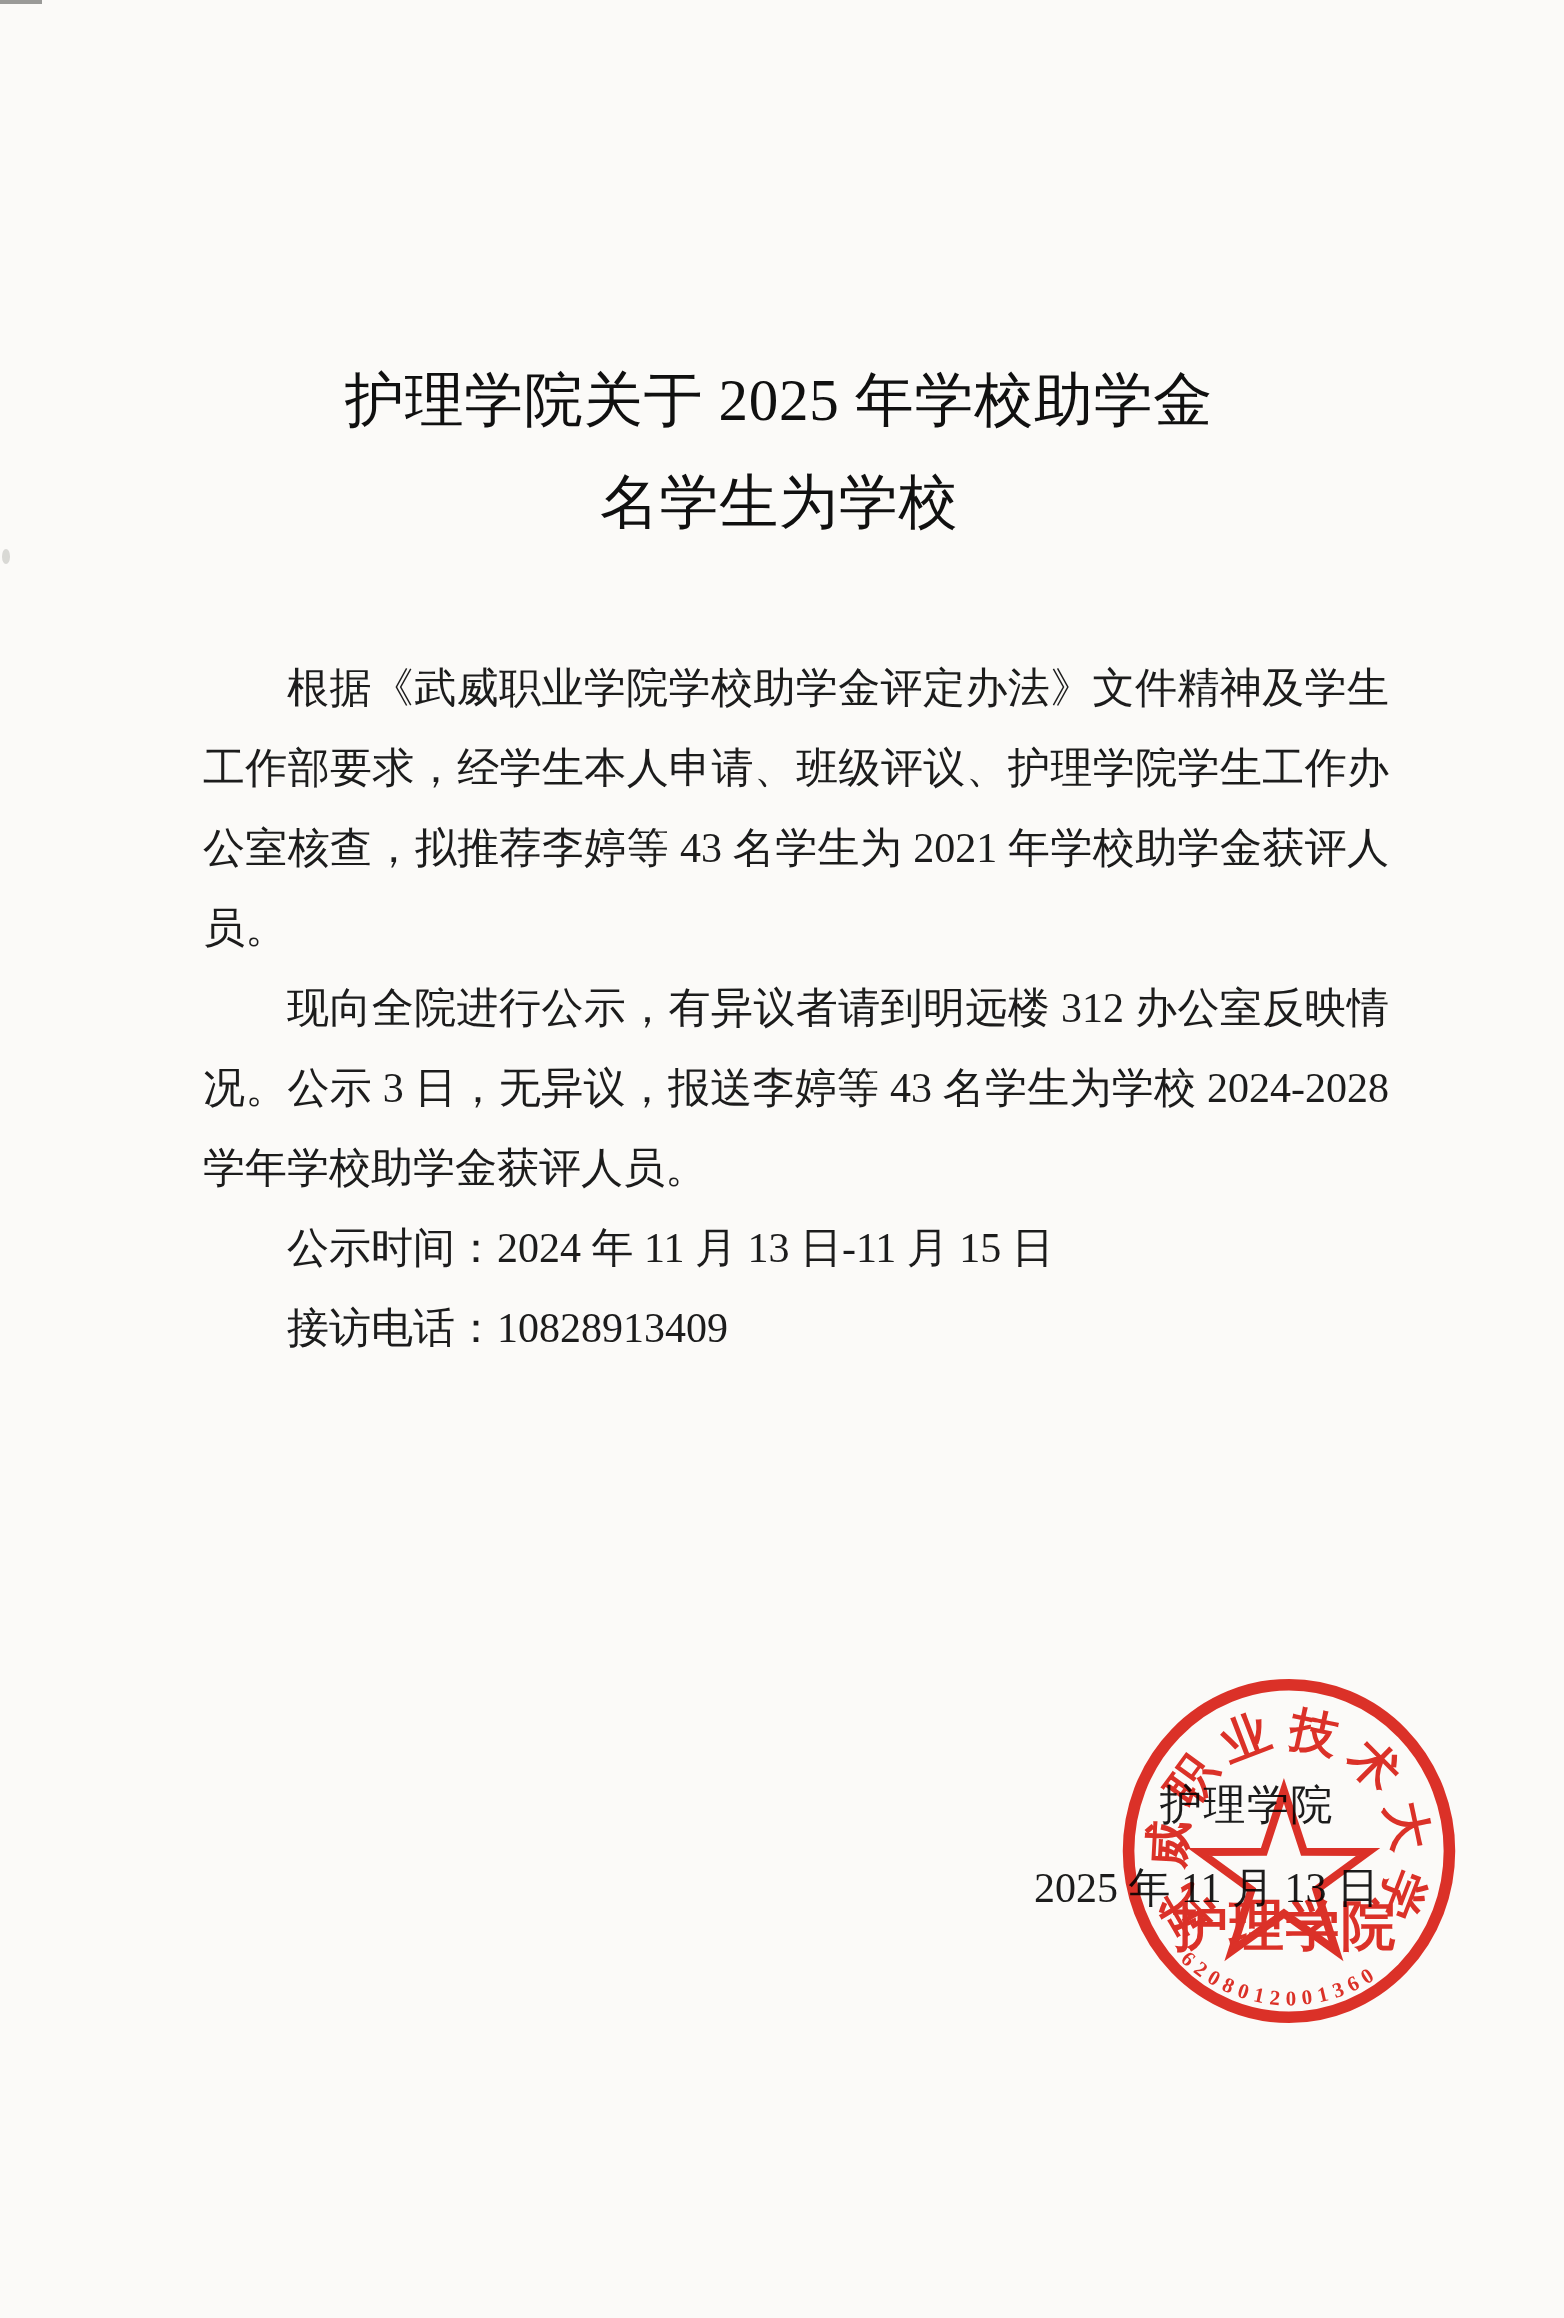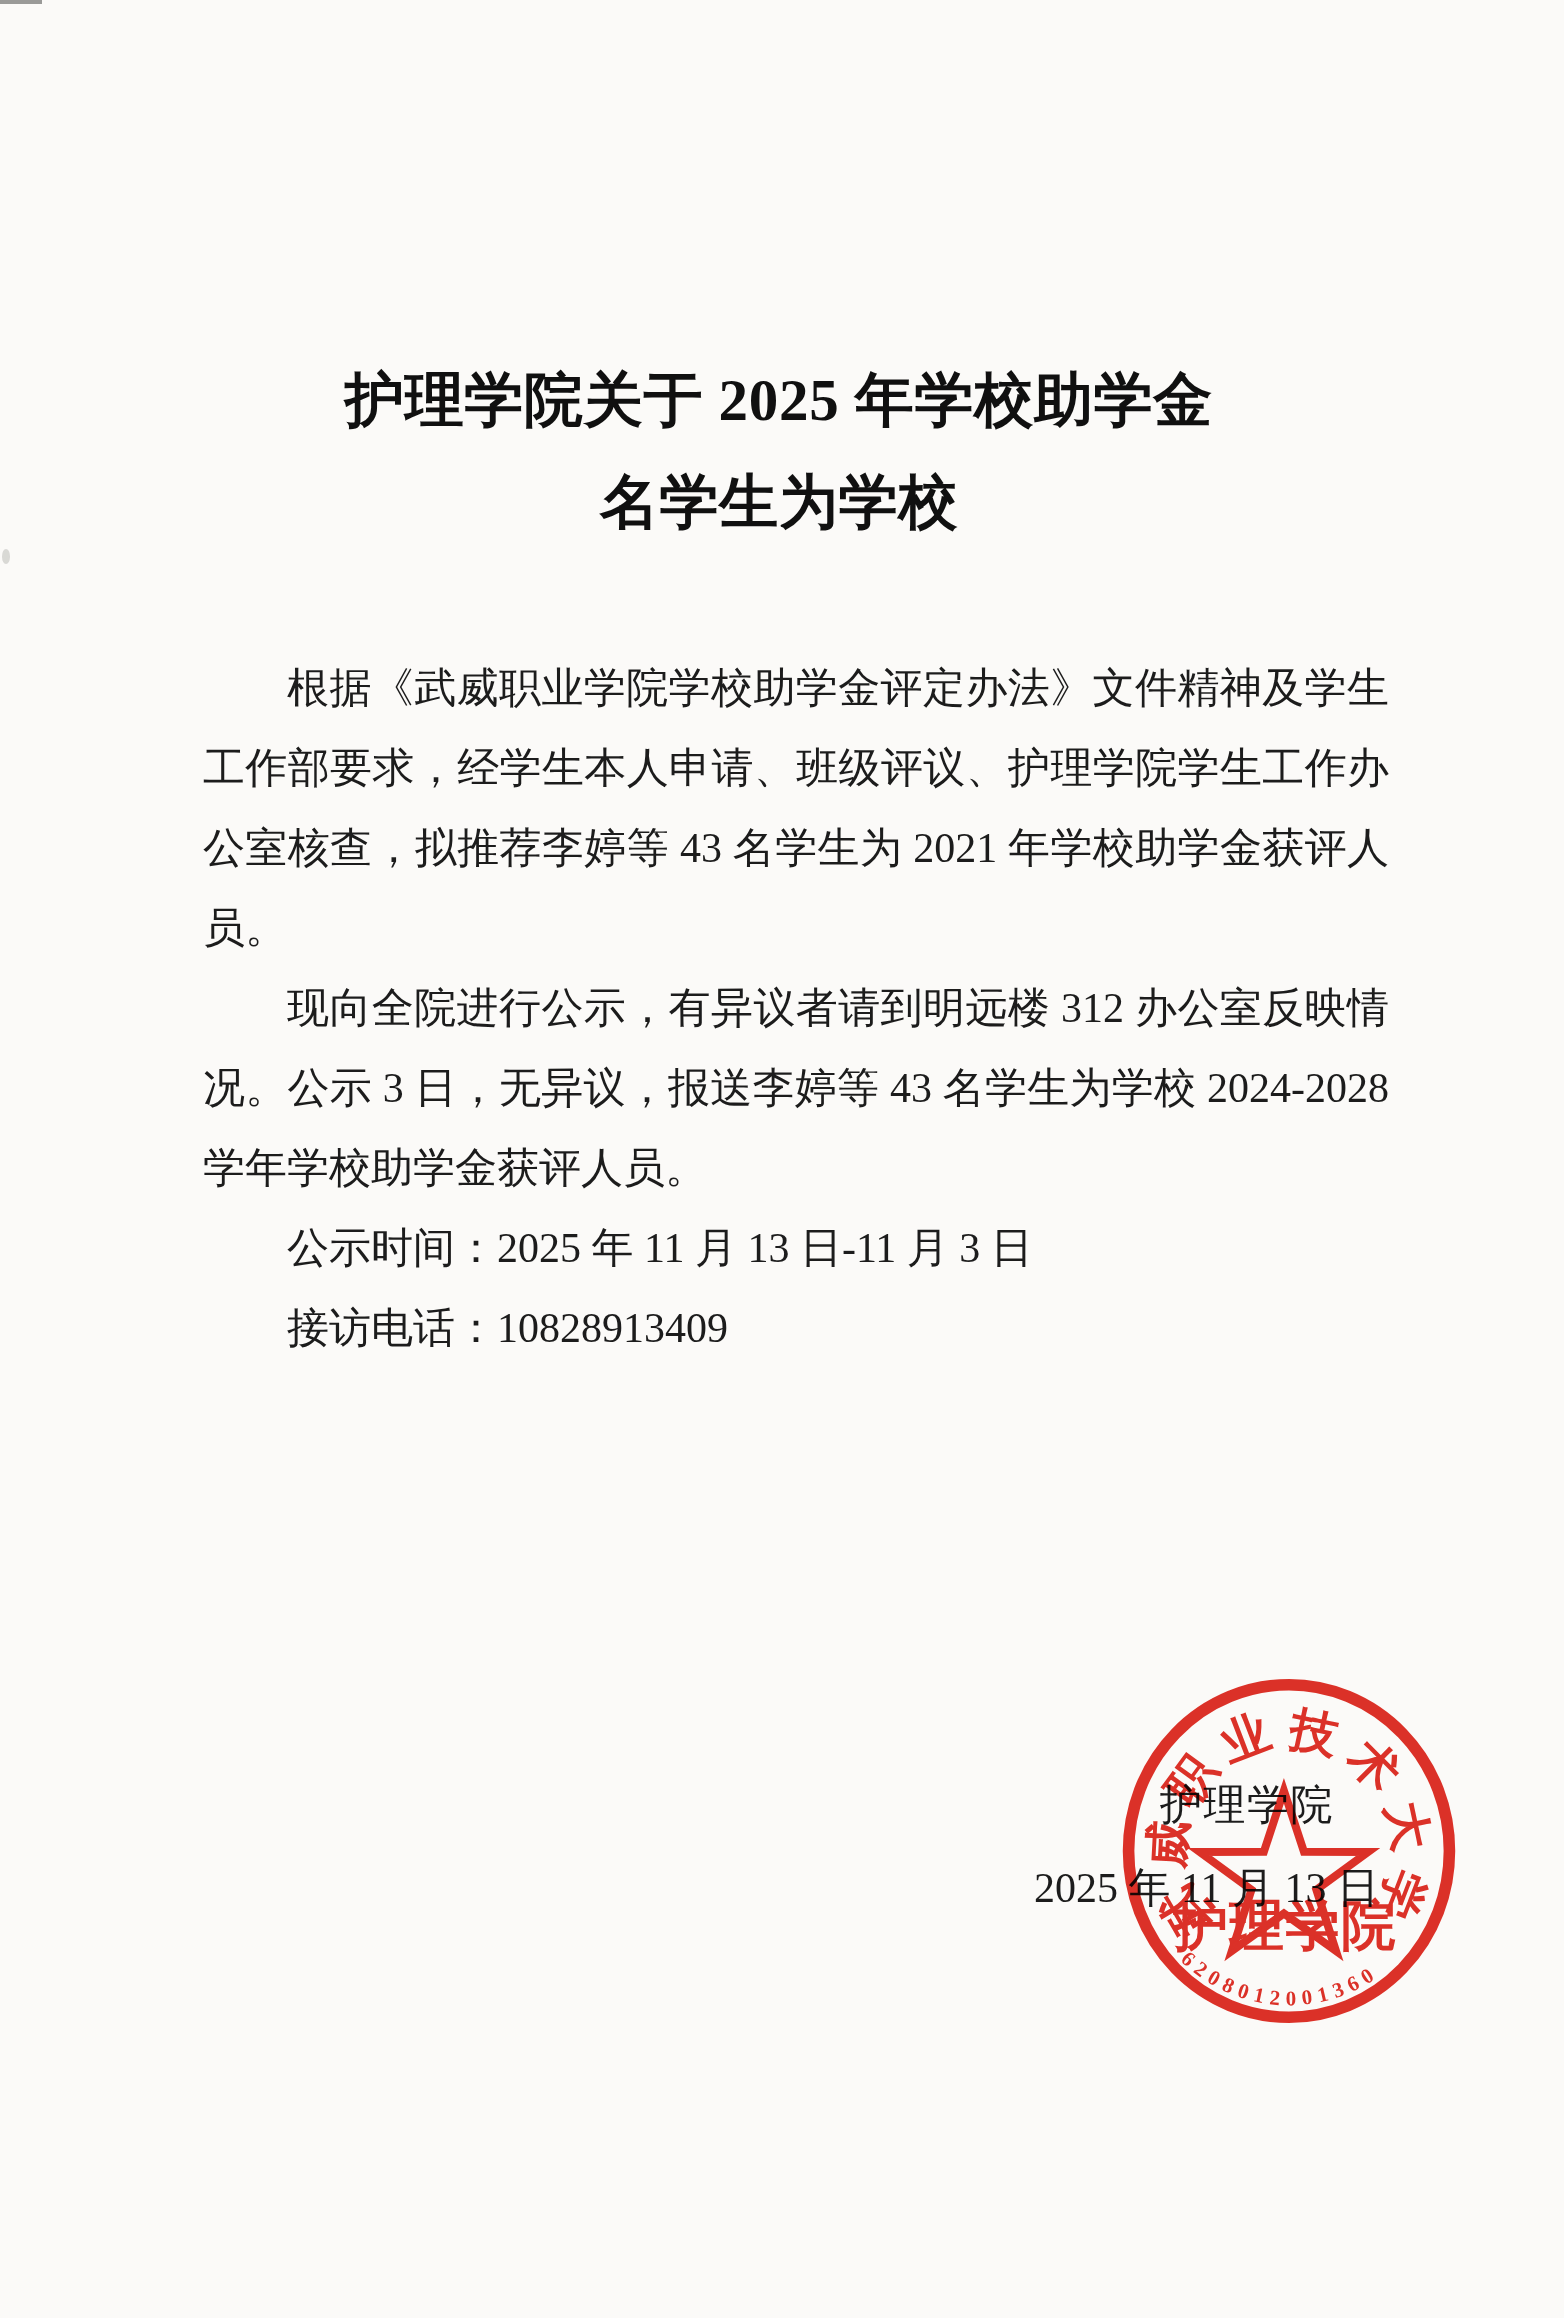--- a/index.html
+++ b/index.html
@@ -29,21 +29,21 @@
     border-radius: 50%;
   }
 
   .title-block {
     position: absolute;
     left: 0; right: 7px;
     top: 349px;
     text-align: center;
     font-size: 59px;
     line-height: 102px;
-    font-weight: bold;
+    font-weight: normal;
     color: #101010;
     letter-spacing: 0.7px;
   }
 
   .body-block {
     position: absolute;
     left: 203px;
     top: 648px;
     width: 1186px;
     font-size: 42px;
@@ -99,21 +99,21 @@
   <div class="edge-artifact"></div>
 
   <div class="title-block">
     <div>护理学院关于 2025 年学校助学金</div>
     <div>名学生为学校</div>
   </div>
 
   <div class="body-block" id="body-block">
       <p>根据《武威职业学院学校助学金评定办法》文件精神及学生工作部要求，经学生本人申请、班级评议、护理学院学生工作办公室核查，拟推荐李婷等 43 名学生为 2021 年学校助学金获评人员。</p>
       <p>现向全院进行公示，有异议者请到明远楼 312 办公室反映情况。公示 3 日，无异议，报送李婷等 43 名学生为学校 2024-2028 学年学校助学金获评人员。</p>
-      <p class="info-line">公示时间：2025 年 11 月 13 日-11 月 3 日</p>
+      <p class="info-line">公示时间：2024 年 11 月 13 日-11 月 15 日</p>
       <p class="info-line">接访电话：10828913409</p>
     </div>
 
   <div class="signature-name">护理学院</div>
   <div class="signature-date">2025 年 11 月 13 日</div>
 
   <svg class="seal" viewBox="-270 -270 540 540" xmlns="http://www.w3.org/2000/svg">
     <ellipse cx="0" cy="0" rx="221" ry="229" fill="none" stroke-width="16" stroke="#dd2218"></ellipse>
     <g id="seal-ring-text">
         <text transform="rotate(240) translate(0,-167)" text-anchor="middle" dominant-baseline="central" font-size="66" fill="#dd2218">武</text>

